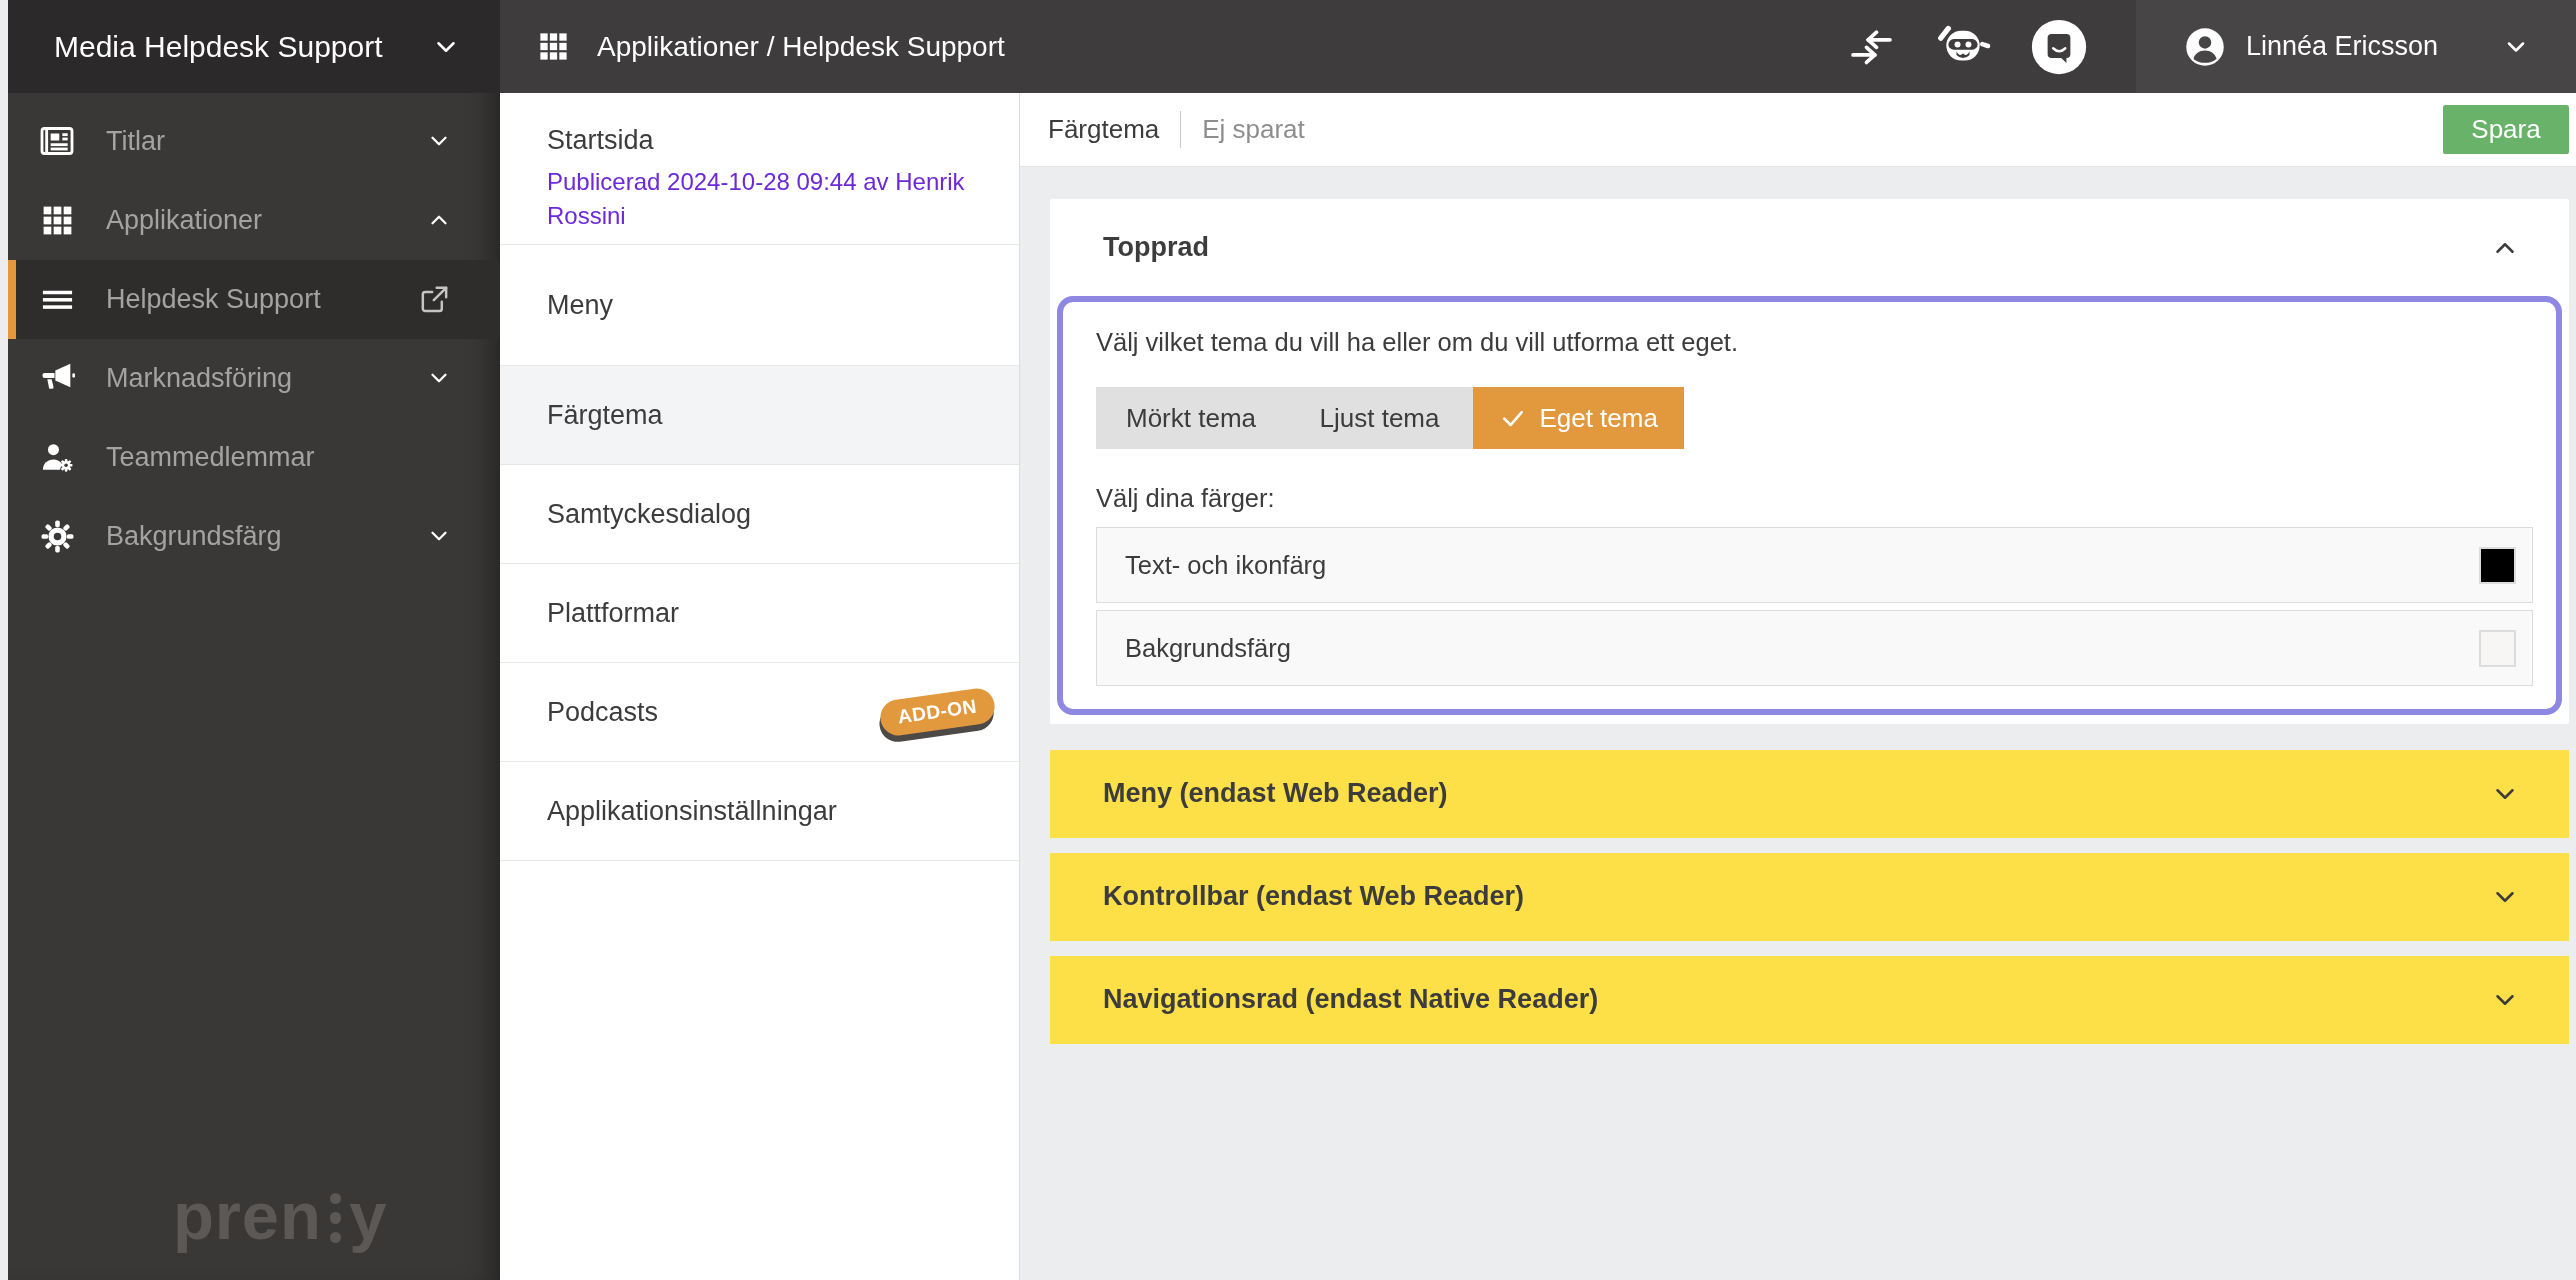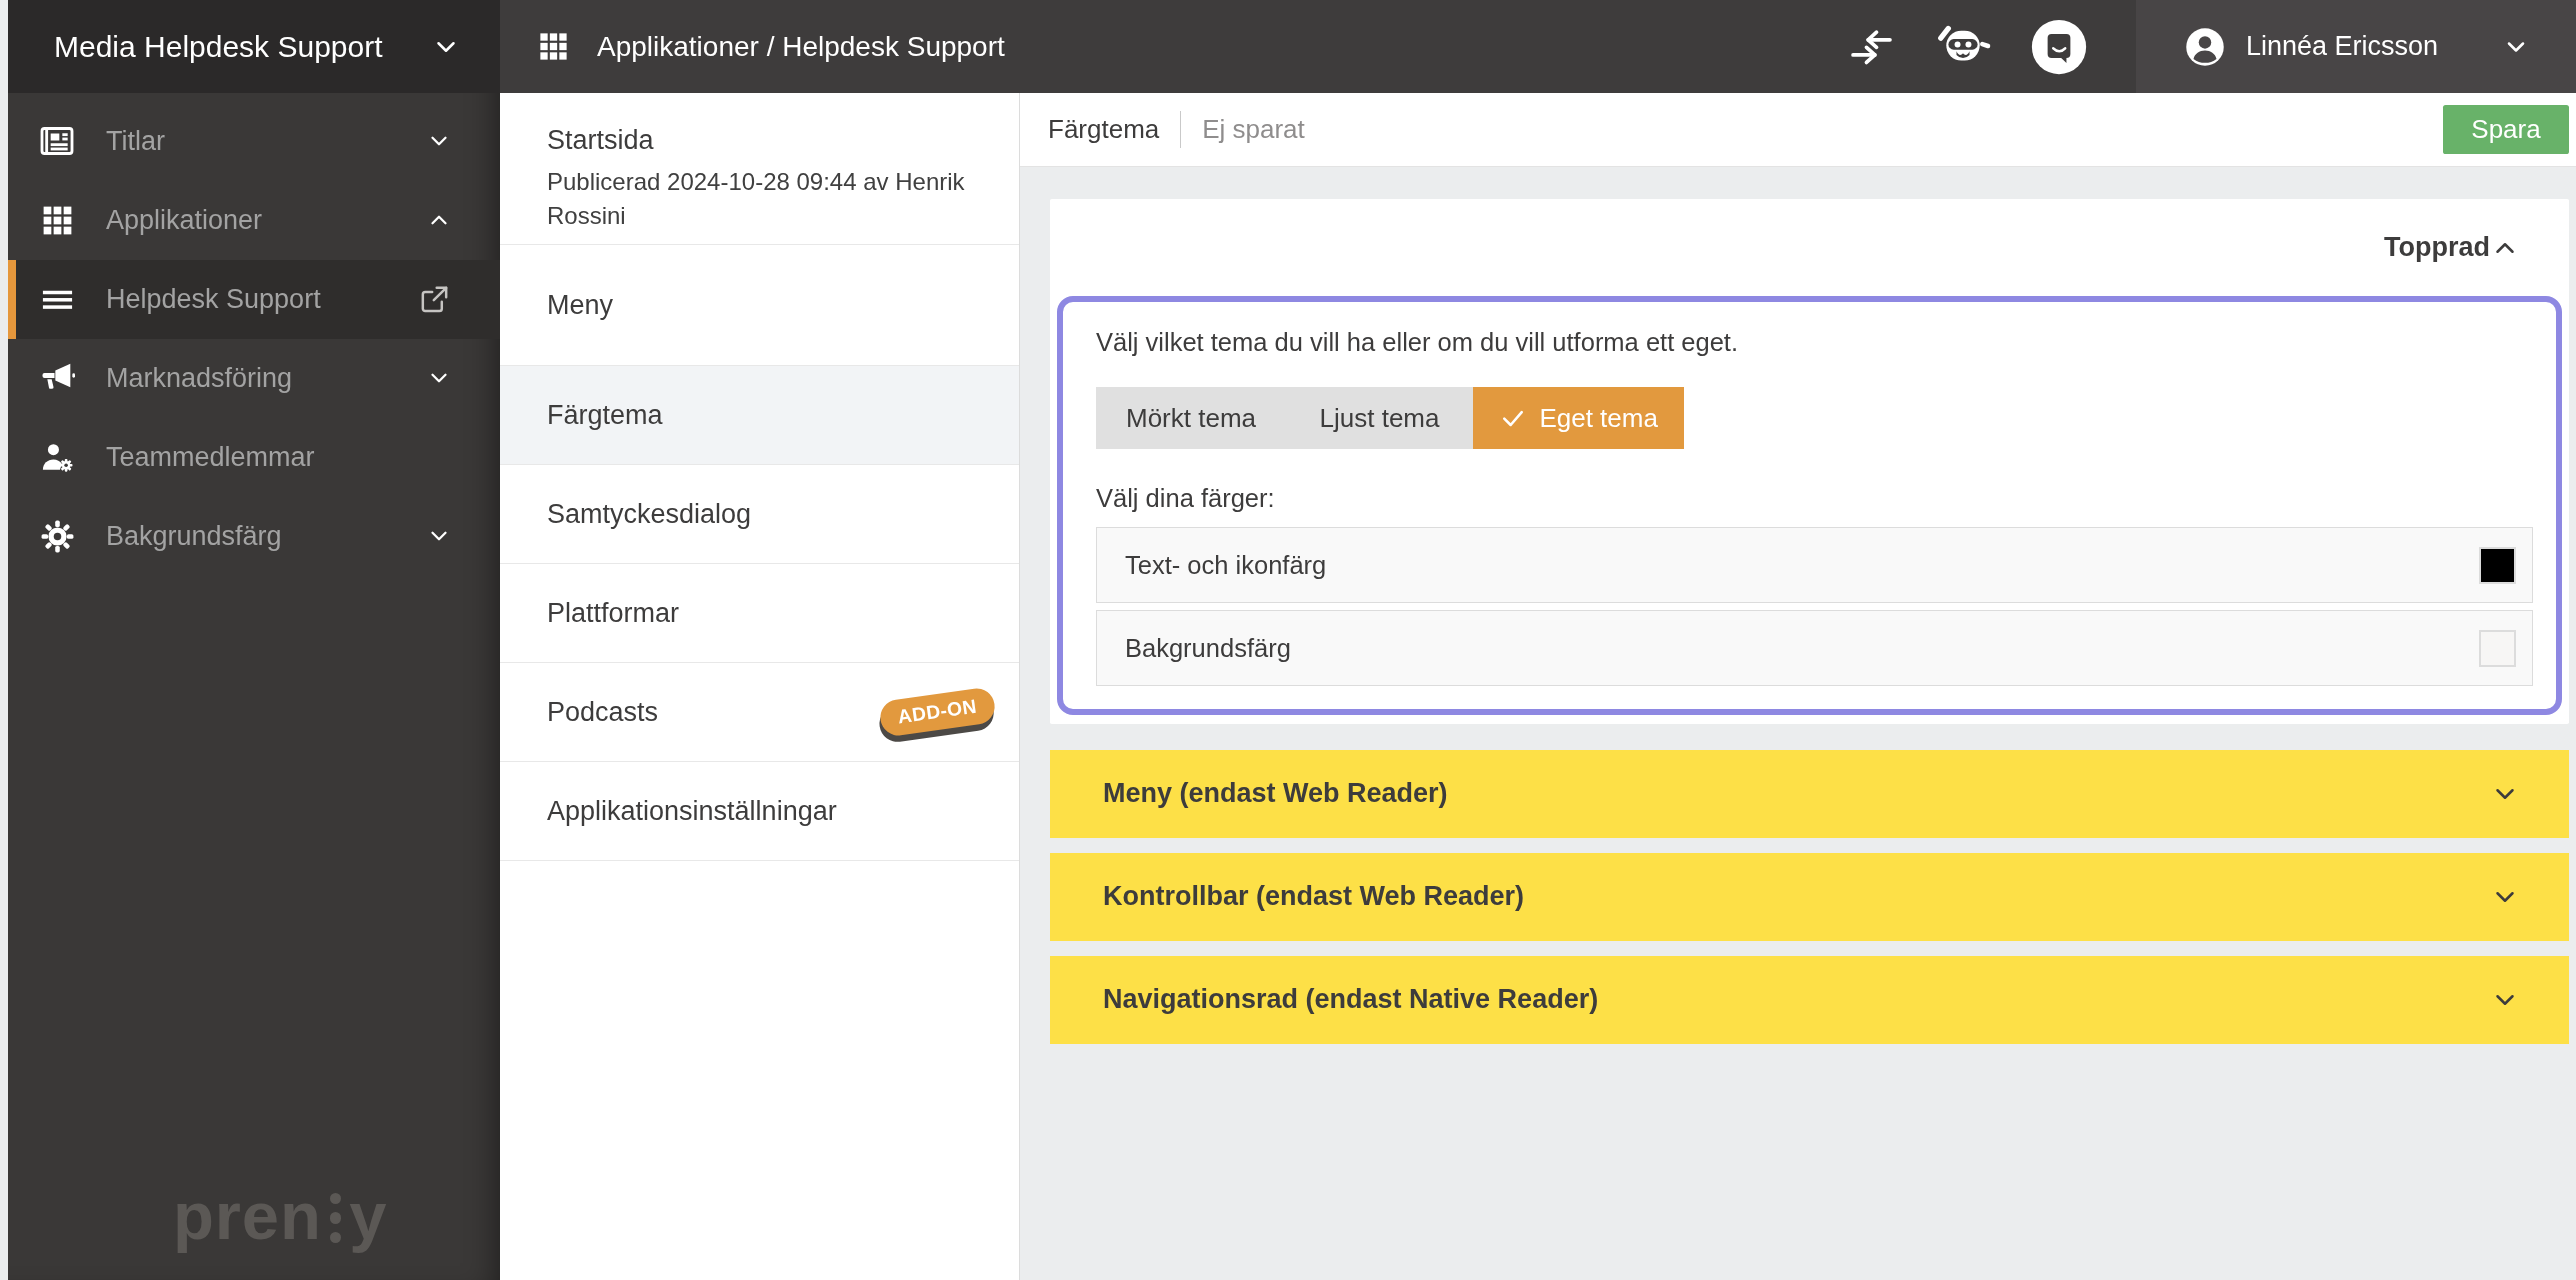--- a/index.html
+++ b/index.html
@@ -57,21 +57,21 @@
   }
   .sub-item{
     display:flex;align-items:center;border-bottom:0.9px solid #e8e8e8;cursor:pointer;
     padding:0 24.6px 0 55px;color:#3d3c3c;font-size:27px;height:98px;position:relative;
   }
   .sub-item .t{flex:1;}
   .sub-item.active{background:#f2f4f6;}
   .sub-start{display:block;height:152px;box-sizing:border-box;padding-top:32px;}
   .sub-start .t{display:block;}
   .sub-start .meta{
-    display:block;font-size:24px;color:#404040;line-height:34px;margin-top:8.8px;max-width:422px;
+    display:block;font-size:24px;color:#6d28d9;line-height:34px;margin-top:8.8px;max-width:422px;
   }
   .sub-meny{height:120px;}
   .addon-badge{
     background:#e2993e;color:#fff;font-size:19.3px;font-weight:bold;letter-spacing:0.4px;
     padding:7px 17.6px;border-radius:878px;transform:rotate(-8deg);
     box-shadow:-1.8px 6.2px 0 rgba(66,63,60,.95);white-space:nowrap;
   }
   
   .main{position:absolute;left:1020px;top:93px;right:0;bottom:0;background:#ebedee;}
   .main-header{
@@ -83,21 +83,21 @@
   .main-header .mh-status{font-size:26px;color:#8f8d8d;flex:1;}
   .save-btn{
     width:126px;height:49px;background:#68b269;border:none;border-radius:2.6px;color:#fff;
     font-size:26px;font-family:inherit;cursor:pointer;display:flex;align-items:center;justify-content:center;
   }
   .content{padding:32px 7px 0 30px;}
   .card{background:#fff;border-radius:1.8px;}
   .card-head{
     height:97px;display:flex;align-items:center;padding:0 49px 0 53px;cursor:pointer;
   }
-  .card-head .c-title{flex:1;font-size:27px;font-weight:bold;color:#3d3c3c;text-align:right;}
+  .card-head .c-title{flex:1;font-size:27px;font-weight:bold;color:#3d3c3c;}
   .card-topprad{margin-bottom:26px;padding-bottom:8.8px;}
   .outlined{
     margin:0 7px;border:6.2px solid #8e88e2;border-radius:16px;
     padding:26px 23px 23px 33px;
   }
   .desc{font-size:25.5px;color:#3d3c3c;}
   .segmented{display:inline-flex;margin-top:30px;}
   .seg{
     height:62px;display:flex;align-items:center;justify-content:center;cursor:pointer;
     font-size:26px;color:#3d3c3c;background:#e0e0e0;

